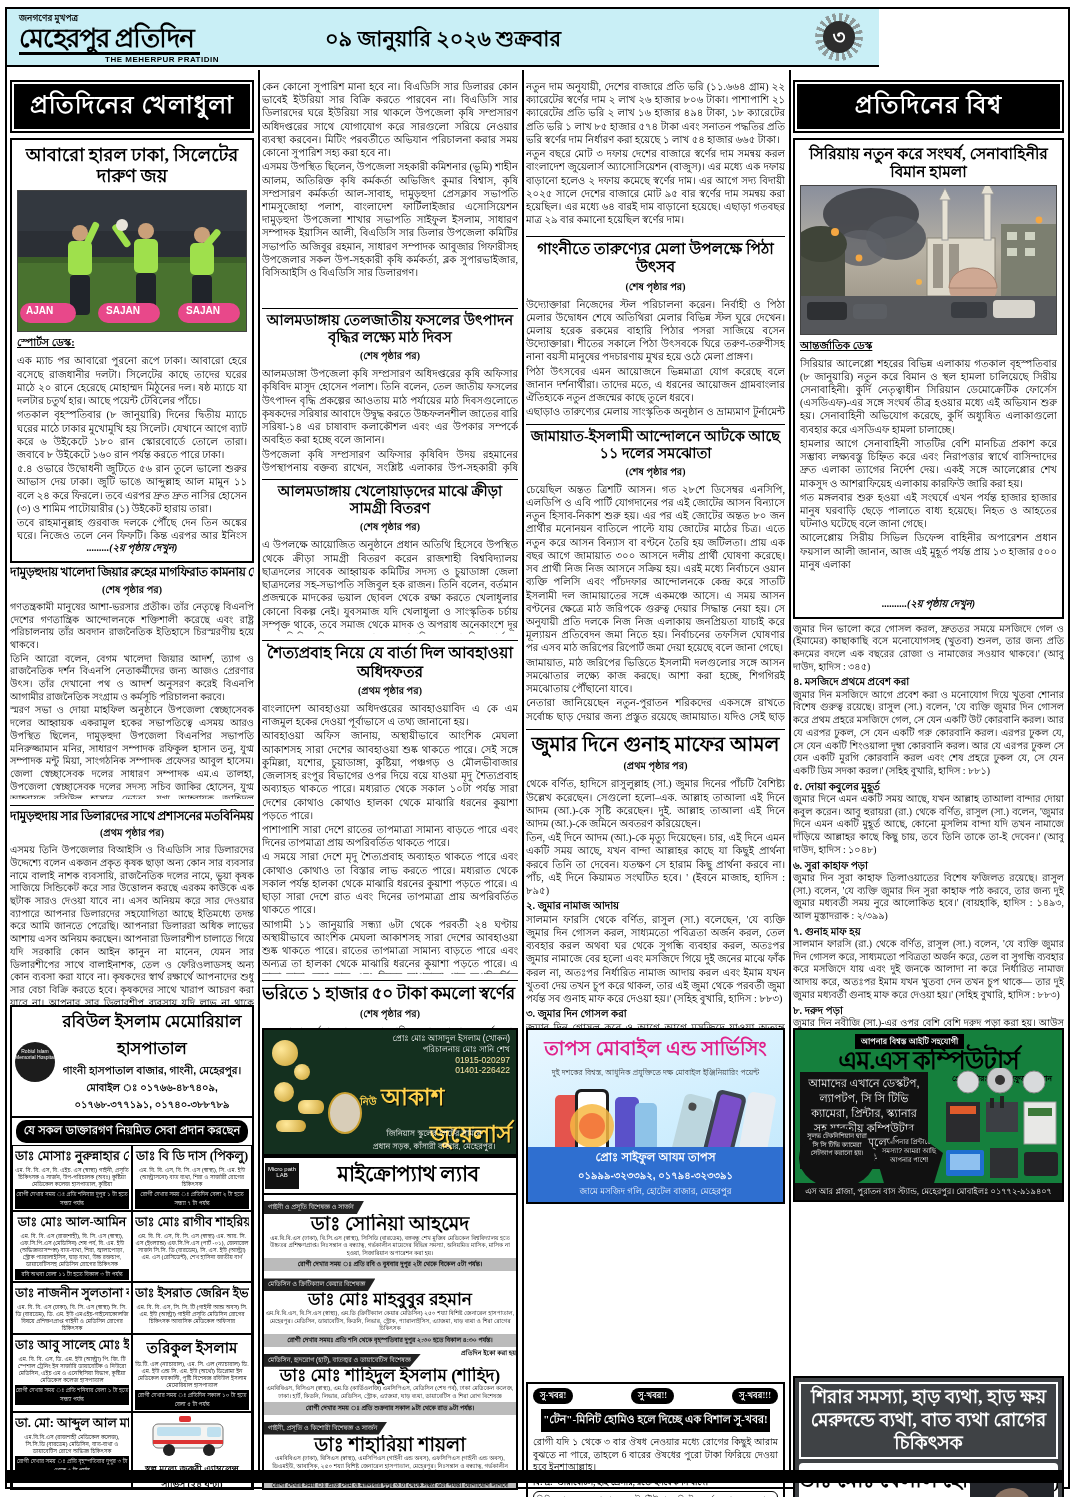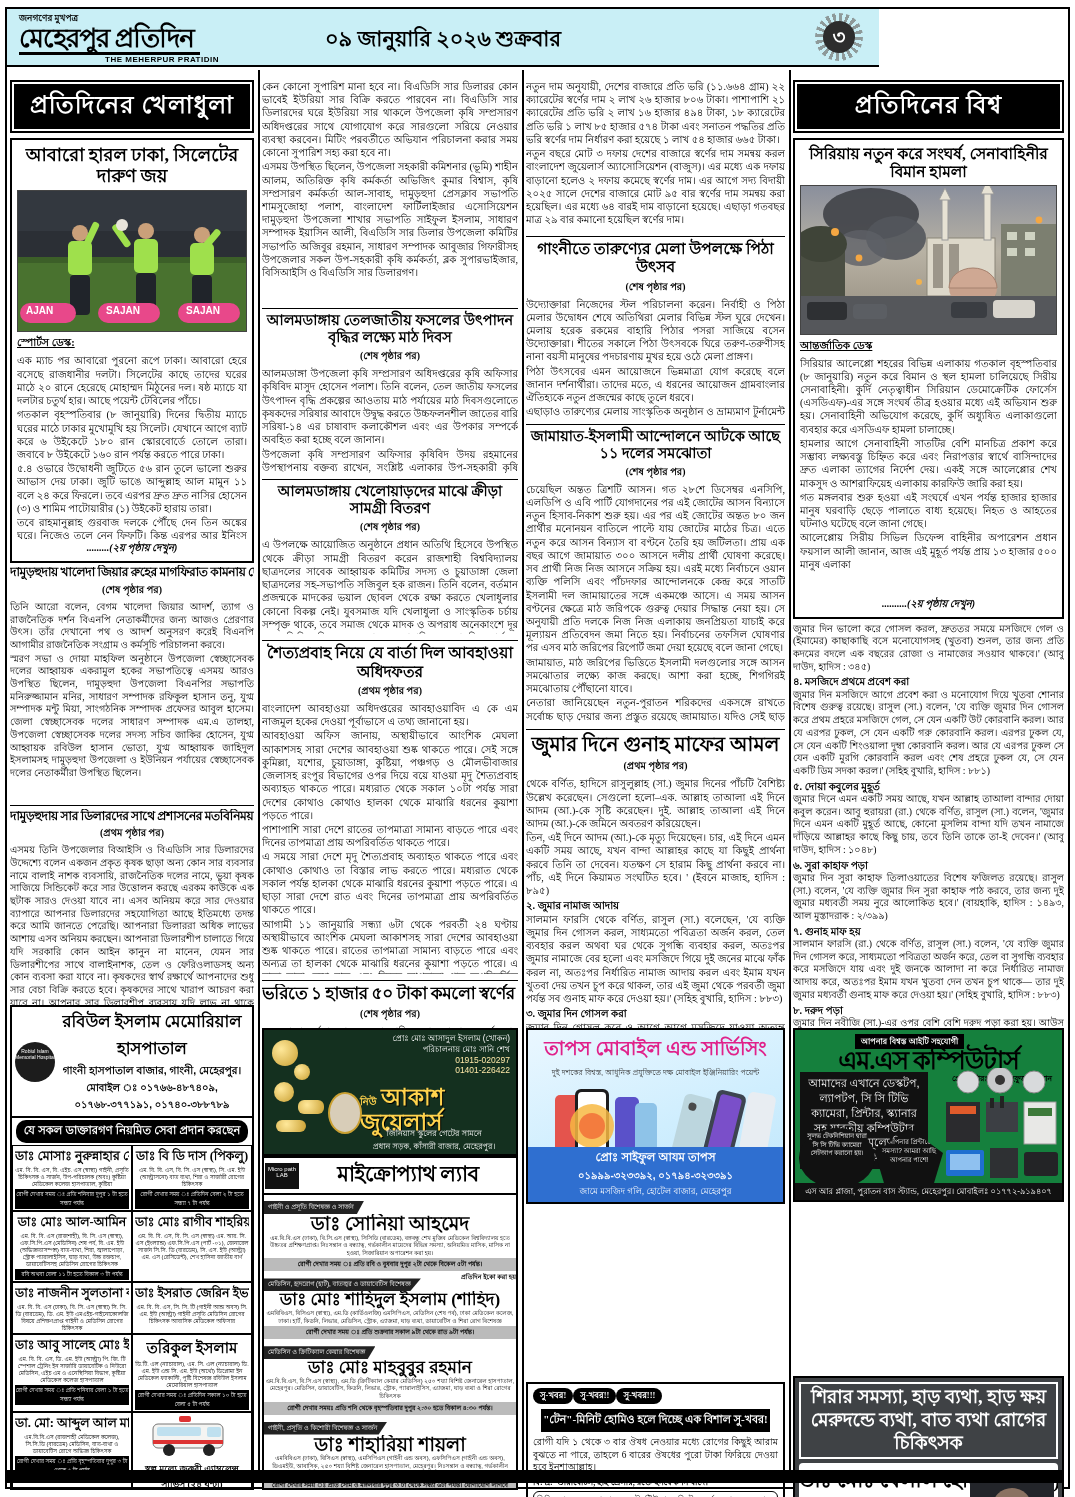--- a/index.html
+++ b/index.html
@@ -50,21 +50,21 @@
   .hosp .bnr{background:#000;color:#fff;text-align:center;font-weight:bold;font-size:11.5px;border-radius:10px;margin:2px 4px;padding:2px 0;}
   .dgrid{display:grid;grid-template-columns:1fr 1fr;}
   .dcell{border:1px solid #000;padding:1px 2px;overflow:hidden;}
   .dcell .dn{font-weight:bold;font-size:12.5px;text-align:center;white-space:nowrap;overflow:hidden;font-family:"Liberation Serif",serif;}
   .dcell .dg{font-size:5.6px;line-height:1.25;text-align:center;}
   .dsch{background:#000;color:#fff;font-size:5.6px;text-align:center;padding:1px 0;margin-top:1px;}
   
   .akash{background:#14301f;color:#fff;border:2px solid #000;position:relative;font-family:"Liberation Sans",sans-serif;}
   .akash .top{font-size:8.2px;text-align:right;line-height:1.35;padding:3px 6px 0;}
   .akash .phn{font-size:8.5px;text-align:right;padding-right:6px;color:#ffe9a8;}
-  .akash .brand{color:#ffd34d;font-weight:bold;font-size:23px;text-align:left;line-height:1.0;font-family:Liberation Sans, sans-serif;text-shadow:1px 1px 0 #000;}
+  .akash .brand{color:#ffd34d;font-weight:bold;font-size:23px;text-align:right;line-height:1.0;font-family:Liberation Sans, sans-serif;text-shadow:1px 1px 0 #000;margin-top:12px;}
   .akash .loc{font-size:8px;text-align:center;line-height:1.3;margin-top:2px;}
   .gold{position:absolute;background:radial-gradient(circle at 35% 35%,#ffe89a,#caa032);border-radius:50%;}
   
   .micro{border:2.5px solid #000;font-family:"Liberation Sans",sans-serif;}
   .micro .mt{display:flex;align-items:center;border-bottom:2px solid #000;}
   .micro .mlogo{width:34px;height:26px;background:#111;color:#fff;font-size:6px;text-align:center;line-height:1.1;padding-top:3px;box-sizing:border-box;margin:1px;}
   .micro .mname{flex:1;text-align:center;font-size:21px;font-weight:bold;font-family:"Liberation Serif",serif;letter-spacing:-0.5px;}
   .mtag{background:#222;color:#fff;display:inline-block;font-size:6.4px;padding:1px 10px 1px 4px;clip-path:polygon(0 0,100% 0,93% 100%,0 100%);}
   .mside{float:right;font-size:6.4px;font-weight:bold;}
   .mdn{font-weight:bold;text-align:center;font-size:17px;line-height:1.1;font-family:"Liberation Serif",serif;white-space:nowrap;overflow:hidden;}
@@ -73,21 +73,21 @@
   
   .tapos{border:2px solid #000;background:linear-gradient(160deg,#eaf7ff 0%,#cfeefe 55%,#bfe6fb 100%);position:relative;font-family:"Liberation Sans",sans-serif;}
   .tapos .tt{color:#e0218a;font-weight:bold;font-size:19.5px;text-align:center;margin-top:4px;font-family:"Liberation Serif",serif;}
   .tapos .st{font-size:7.6px;text-align:center;color:#333;}
   .tapos .bot{position:absolute;left:0;right:0;bottom:0;background:#2f6fd0;color:#fff;text-align:center;padding:2px 0 3px;}
   .tapos .bot .pr{font-size:11.5px;font-weight:bold;}
   .tapos .bot .pn{font-size:10px;font-weight:bold;}
   .tapos .bot .ad2{font-size:8.5px;}
   
   .ten{border:2px solid #000;padding:4px 5px;position:relative;font-family:"Liberation Serif",serif;}
-  .ten .badges{display:flex;justify-content:flex-start;}
+  .ten .badges{display:flex;justify-content:space-between;}
   .ten .bg1{background:#000;color:#fff;font-size:8.5px;font-weight:bold;border-radius:8px;padding:1px 7px;}
   .ten .bnr{background:#000;color:#fff;text-align:center;font-weight:bold;font-size:11px;margin:5px 8px 4px;padding:2px 0;}
   .ten .of{font-size:9.3px;text-align:justify;line-height:1.35;}
   .ten .nb{font-size:8.2px;font-weight:bold;margin:2px 0;}
   .ten .tr{border:1.2px solid #000;border-radius:6px;padding:2px 3px;font-size:8.8px;text-align:justify;line-height:1.38;}
   
   .msc{border:2px solid #000;position:relative;font-family:"Liberation Sans",sans-serif;background:#15803d;}
   .msc .t0{font-size:8px;font-weight:bold;background:#000;color:#fff;display:inline-block;padding:1px 6px;margin:2px 0 0 60px;}
   .msc .t1{font-size:25px;font-weight:bold;letter-spacing:-1px;text-align:center;line-height:.95;font-family:"Liberation Serif",serif;}
   .msc .t2{font-size:7.5px;font-weight:bold;text-align:right;padding-right:10px;}
@@ -167,20 +167,21 @@
           <p>৫.৪ ওভারে উদ্বোধনী জুটিতে ৫৬ রান তুলে ভালো শুরুর আভাস দেয় ঢাকা। জুটি ভাঙে আব্দুল্লাহ আল মামুন ১১ বলে ২৪ করে ফিরলে। তবে এরপর দ্রুত দ্রুত নাসির হোসেন (৩) ও শামিম পাটোয়ারীর (১) উইকেট হারায় তারা।</p>
           <p>তবে রাহমানুল্লাহ গুরবাজ দলকে পৌঁছে দেন তিন অঙ্কের ঘরে। নিজেও তুলে নেন ফিফটি। কিন্তু এরপর আর ইনিংস বড় হয়নি, ৪৪ বলে ৫১ রানে আউট হন তিনি। এদিকে থিতু হয়েও ইনিংস বড় করতে</p>
         </div>
         <div class="cont">.........(২য় পৃষ্ঠায় দেখুন)</div>
       </div>
 
       <div>
         <div class="hl h12 one">দামুড়হুদায় খালেদা জিয়ার রুহের মাগফিরাত কামনায় দোয়া</div>
         <div class="nt">(শেষ পৃষ্ঠার পর)</div>
         <div class="bd small clip" style="height:198px">
+          <p>গণতন্ত্রকামী মানুষের আশা-ভরসার প্রতীক। তাঁর নেতৃত্বে বিএনপি দেশের গণতান্ত্রিক আন্দোলনকে শক্তিশালী করেছে এবং রাষ্ট্র পরিচালনায় তাঁর অবদান রাজনৈতিক ইতিহাসে চিরস্মরণীয় হয়ে থাকবে।</p>
           <p>তিনি আরো বলেন, বেগম খালেদা জিয়ার আদর্শ, ত্যাগ ও রাজনৈতিক দর্শন বিএনপি নেতাকর্মীদের জন্য আজও প্রেরণার উৎস। তাঁর দেখানো পথ ও আদর্শ অনুসরণ করেই বিএনপি আগামীর রাজনৈতিক সংগ্রাম ও কর্মসূচি পরিচালনা করবে।</p>
           <p>স্মরণ সভা ও দোয়া মাহফিল অনুষ্ঠানে উপজেলা স্বেচ্ছাসেবক দলের আহ্বায়ক একরামুল হকের সভাপতিত্বে এসময় আরও উপস্থিত ছিলেন, দামুড়হুদা উপজেলা বিএনপির সভাপতি মনিরুজ্জামান মনির, সাধারণ সম্পাদক রফিকুল হাসান তনু, যুগ্ম সম্পাদক মন্টু মিয়া, সাংগঠনিক সম্পাদক প্রফেসর আবুল হাসেম। জেলা স্বেচ্ছাসেবক দলের সাধারণ সম্পাদক এম.এ তালহা, উপজেলা স্বেচ্ছাসেবক দলের সদস্য সচিব জাকির হোসেন, যুগ্ম আহ্বায়ক রবিউল হাসান ভোতা, যুগ্ম আহ্বায়ক জাহিদুল ইসলামসহ দামুড়হুদা উপজেলা ও ইউনিয়ন পর্যায়ের স্বেচ্ছাসেবক দলের নেতাকর্মীরা উপস্থিত ছিলেন।</p>
 
         </div>
       </div>
 
       <div class="rule"></div>
       <div>
         <div class="hl h12 one">দামুড়হুদায় সার ডিলারদের সাথে প্রশাসনের মতবিনিময় সভা</div>
         <div class="nt">(প্রথম পৃষ্ঠার পর)</div>
@@ -334,31 +335,31 @@
         <div class="mlogo">Micro path LAB</div>
         <div class="mname">মাইক্রোপ্যাথ ল্যাব</div>
       </div>
       <div>
         <span class="mtag">গাইনী ও প্রসূতি বিশেষজ্ঞ ও সার্জন</span>
         <div class="mdn" style="font-size:19px">ডাঃ সোনিয়া আহমেদ</div>
         <div class="mdg">এম.বি.বি.এস (ঢাকা), বি.সি.এস (স্বাস্থ্য), সিসিডি (বারডেম), বঙ্গবন্ধু শেখ মুজিব মেডিকেল বিশ্ববিদ্যালয় হতে উচ্চতর প্রশিক্ষণপ্রাপ্ত। নিঃসন্তান ও বন্ধ্যাত্ব, গর্ভকালীন মায়েদের বিভিন্ন সমস্যা, অনিয়মিত মাসিক, মাসিক না হওয়া, সিজারিয়ান অপারেশন করা হয়।</div>
         <div class="msch">রোগী দেখার সময় ঃ প্রতি রবি ও বুধবার দুপুর ২টা থেকে বিকেল ৫টা পর্যন্ত।</div>
       </div>
       <div>
+        <span class="mtag">মেডিসিন ও ক্রিটিক্যাল কেয়ার বিশেষজ্ঞ</span>
+        <div class="mdn">ডাঃ মোঃ মাহবুবুর রহমান</div>
+        <div class="mdg">এম.বি.বি.এস, বি.সি.এস (স্বাস্থ্য), এম.ডি (ক্রিটিক্যাল কেয়ার মেডিসিন) ২৫০ শয্যা বিশিষ্ট জেনারেল হাসপাতাল, মেহেরপুর। মেডিসিন, ডায়াবেটিস, কিডনি, লিভার, স্ট্রোক, প্যারালাইসিস, এ্যাজমা, ঘাড় ব্যথা ও শিরা রোগের চিকিৎসক</div>
+        <div class="msch">রোগী দেখার সময়ঃ প্রতি শনি থেকে বৃহস্পতিবার দুপুর ২:৩০ হতে বিকাল ৪:৩০ পর্যন্ত।</div>
+      </div>
+      <div>
         <span class="mside">প্রতিদিন ইকো করা হয়</span>
         <span class="mtag">মেডিসিন, হৃদরোগ (হার্ট), বাতজ্বর ও ডায়াবেটিস বিশেষজ্ঞ</span>
         <div class="mdn">ডাঃ মোঃ শাহিদুল ইসলাম (শাহিদ)</div>
         <div class="mdg">এমবিবিএস, বিসিএস (স্বাস্থ্য), এম.ডি (কার্ডিওলজি) এমসিপিএস, মেডিসিন (শেষ পর্ব), ঢাকা মেডিকেল কলেজ, ঢাকা। হার্ট, কিডনি, লিভার, মেডিসিন, স্ট্রোক, এ্যাজমা, ঘাড় ব্যথা, ডায়াবেটিস ও শিরা রোগ বিশেষজ্ঞ</div>
         <div class="msch">রোগী দেখার সময় ঃ প্রতি শুক্রবার সকাল ৯টা থেকে রাত ৯টা পর্যন্ত।</div>
-      </div>
-      <div>
-        <span class="mtag">মেডিসিন ও ক্রিটিক্যাল কেয়ার বিশেষজ্ঞ</span>
-        <div class="mdn">ডাঃ মোঃ মাহবুবুর রহমান</div>
-        <div class="mdg">এম.বি.বি.এস, বি.সি.এস (স্বাস্থ্য), এম.ডি (ক্রিটিক্যাল কেয়ার মেডিসিন) ২৫০ শয্যা বিশিষ্ট জেনারেল হাসপাতাল, মেহেরপুর। মেডিসিন, ডায়াবেটিস, কিডনি, লিভার, স্ট্রোক, প্যারালাইসিস, এ্যাজমা, ঘাড় ব্যথা ও শিরা রোগের চিকিৎসক</div>
-        <div class="msch">রোগী দেখার সময়ঃ প্রতি শনি থেকে বৃহস্পতিবার দুপুর ২:৩০ হতে বিকাল ৪:৩০ পর্যন্ত।</div>
       </div>
       <div>
         <span class="mtag">গাইনী, প্রসূতি ও কিশোরী বিশেষজ্ঞ ও সার্জন</span>
         <div class="mdn" style="font-size:19px">ডাঃ শাহারিয়া শায়লা</div>
         <div class="mdg">এমবিবিএস (ঢাকা), বিসিএস (স্বাস্থ্য), এমসিপিএস (গাইনী এন্ড অবস), এফসিপিএস (গাইনী এন্ড অবস), ডিএমইউ, আবাসিক, ২৫০ শয্যা বিশিষ্ট জেনারেল হাসপাতাল, মেহেরপুর। নিঃসন্তান ও বন্ধ্যাত্ব, গর্ভকালীন মায়েদের বিভিন্ন সমস্যা, অনিয়মিত মাসিক, মাসিক না হওয়া, সিজারিয়ান অপারেশন করা হয়।</div>
         <div class="msch">রোগী দেখার সময় ঃ প্রতি সোম ও মঙ্গলবার দুপুর ৩ টা থেকে সন্ধ্যা ৬টা পর্যন্ত। যোগাযোগ লাগবে</div>
       </div>
 
     </div>
   </div>

